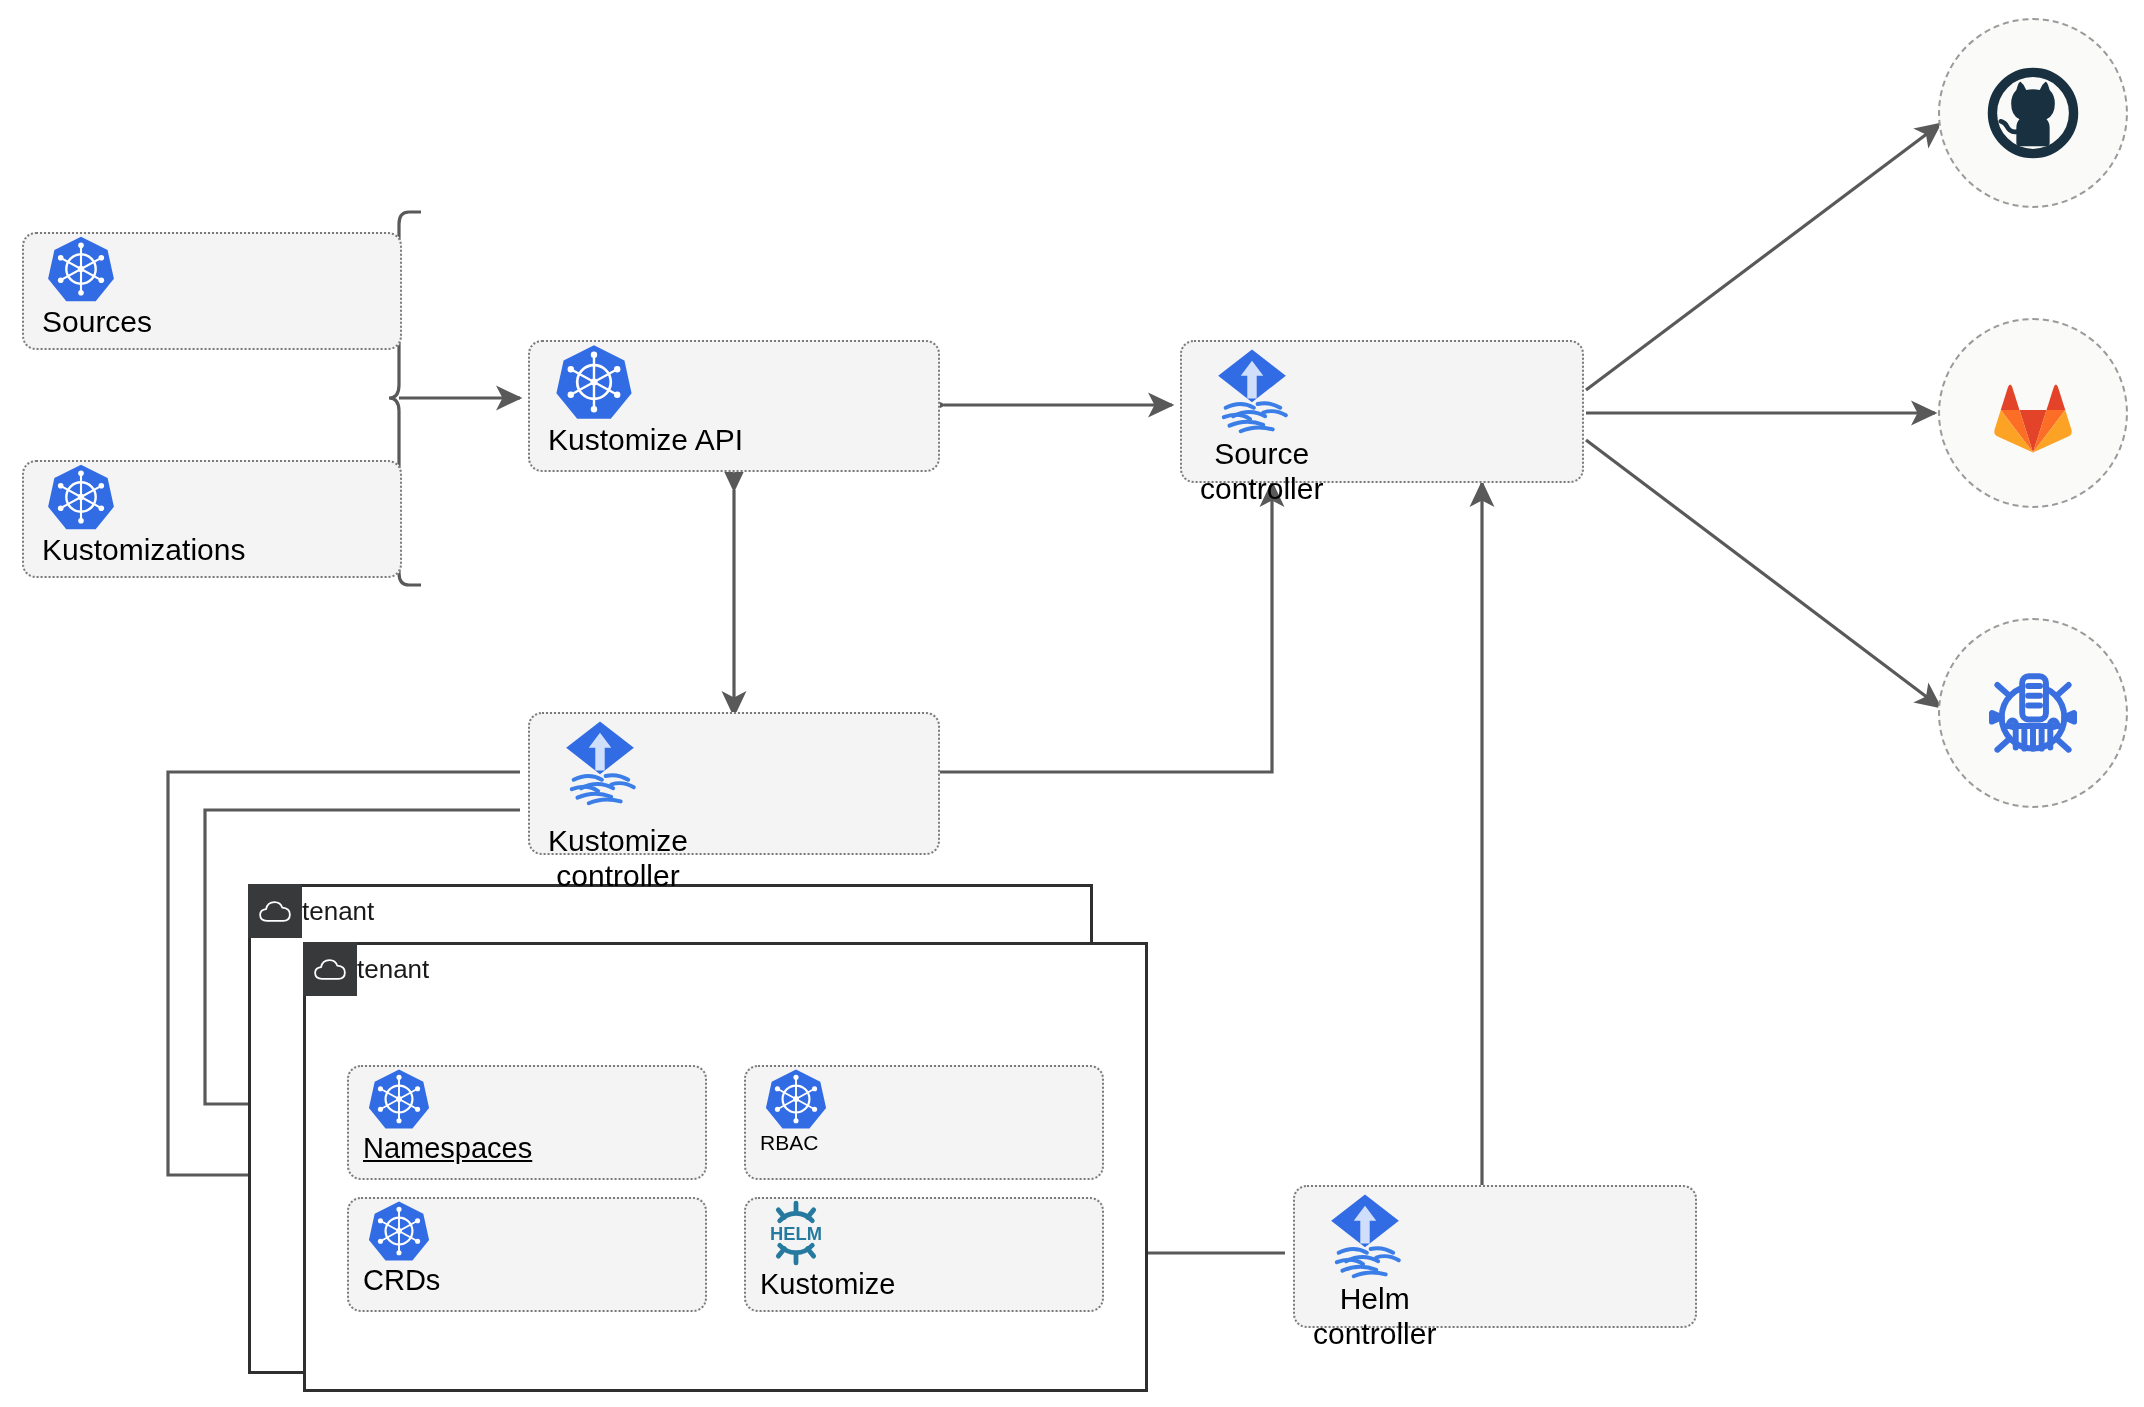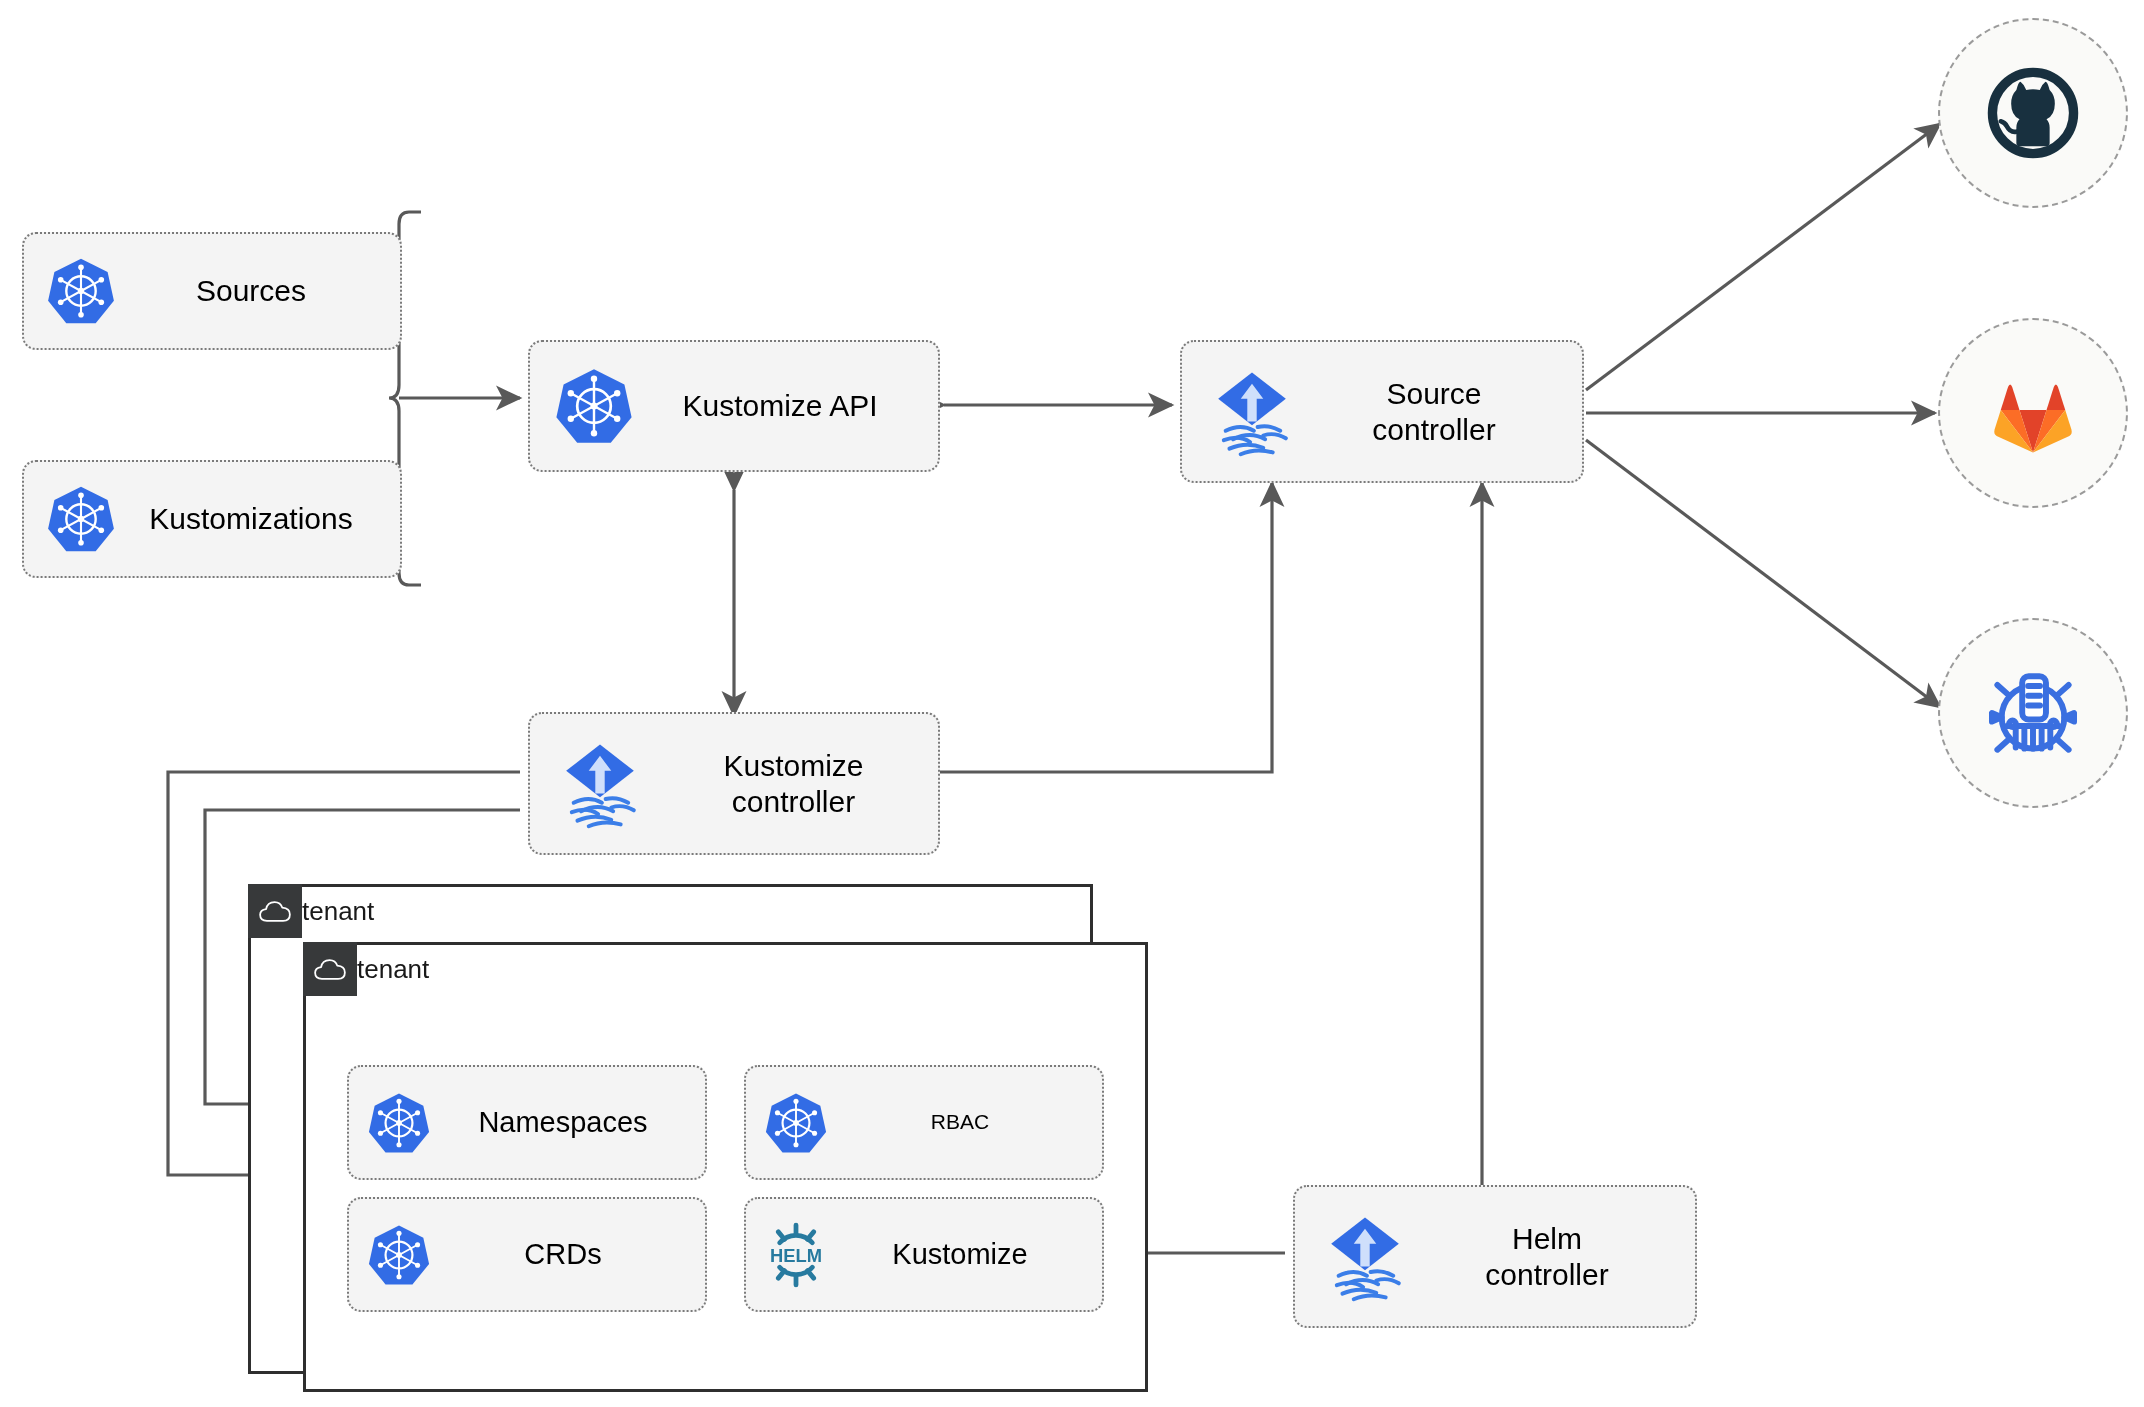--- a/index.html
+++ b/index.html
@@ -27,22 +27,23 @@
   }
 
   
   .node {
     position: absolute;
     box-sizing: border-box;
     background: #f4f4f4;
     border: 2px dotted #7a7a7a;
     border-radius: 14px;
     display: flex;
-    align-items: center;
+    align-items: flex-start;
     z-index: 3;
+    flex-direction: column;
   }
   .node .nlabel {
     color: #000000;
     font-size: 30px;
     line-height: 1.18;
     text-align: center;
     white-space: pre-line;
     flex: 1 1 auto;
   }
   .node .nicon {
@@ -355,21 +356,21 @@
               <line x1="50" y1="50" x2="21" y2="34"></line>
             <circle cx="50" cy="16" r="4" stroke="none"></circle>
               <circle cx="79" cy="34" r="4" stroke="none"></circle>
             <circle cx="79" cy="66" r="4" stroke="none"></circle>
               <circle cx="50" cy="84" r="4" stroke="none"></circle>
             <circle cx="21" cy="66" r="4" stroke="none"></circle>
               <circle cx="21" cy="34" r="4" stroke="none"></circle>
           </g>
         </svg>
       </span>
-      <span class="nlabel" style="font-size:29px;">Namespaces</span>
+      <span class="nlabel" style="font-size:29px;text-decoration:underline;">Namespaces</span>
     </div>
 
     <div class="node" style="left:438px; top:120px; width:360px; height:115px; padding:0 14px;">
       <span class="nicon" style="width:72px;">
         <svg width="64" height="64" viewBox="0 0 100 100">
           <path d="M50 4 L88 23 L97 64 L71 96 L29 96 L3 64 L12 23 Z" fill="#326ce5"></path>
           <g fill="#ffffff" stroke="#ffffff" stroke-width="3" stroke-linecap="round">
             <circle cx="50" cy="50" r="4.5" stroke="none"></circle>
             <circle cx="50" cy="50" r="21" fill="none" stroke-width="3.4"></circle>
             <line x1="50" y1="50" x2="50" y2="16"></line>

